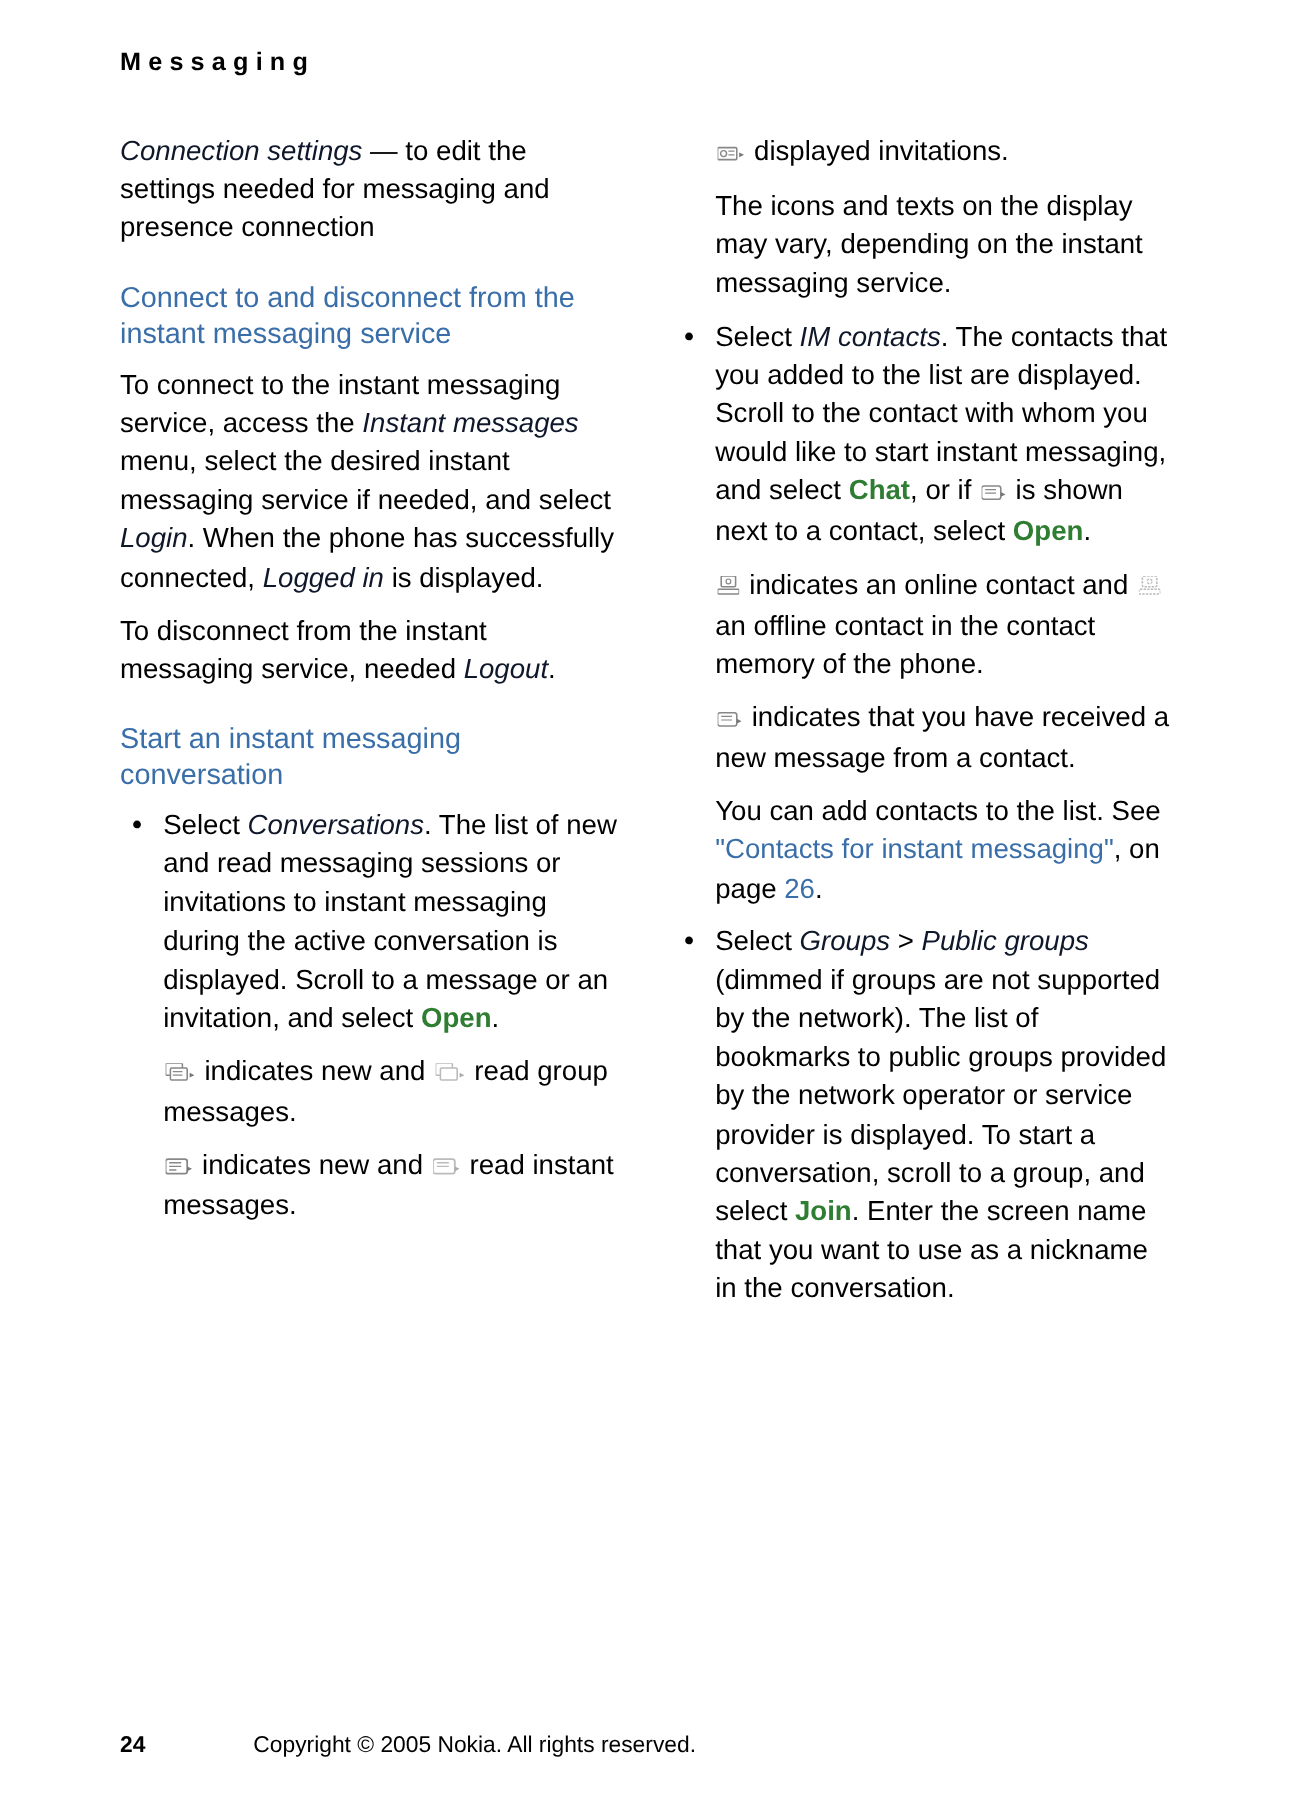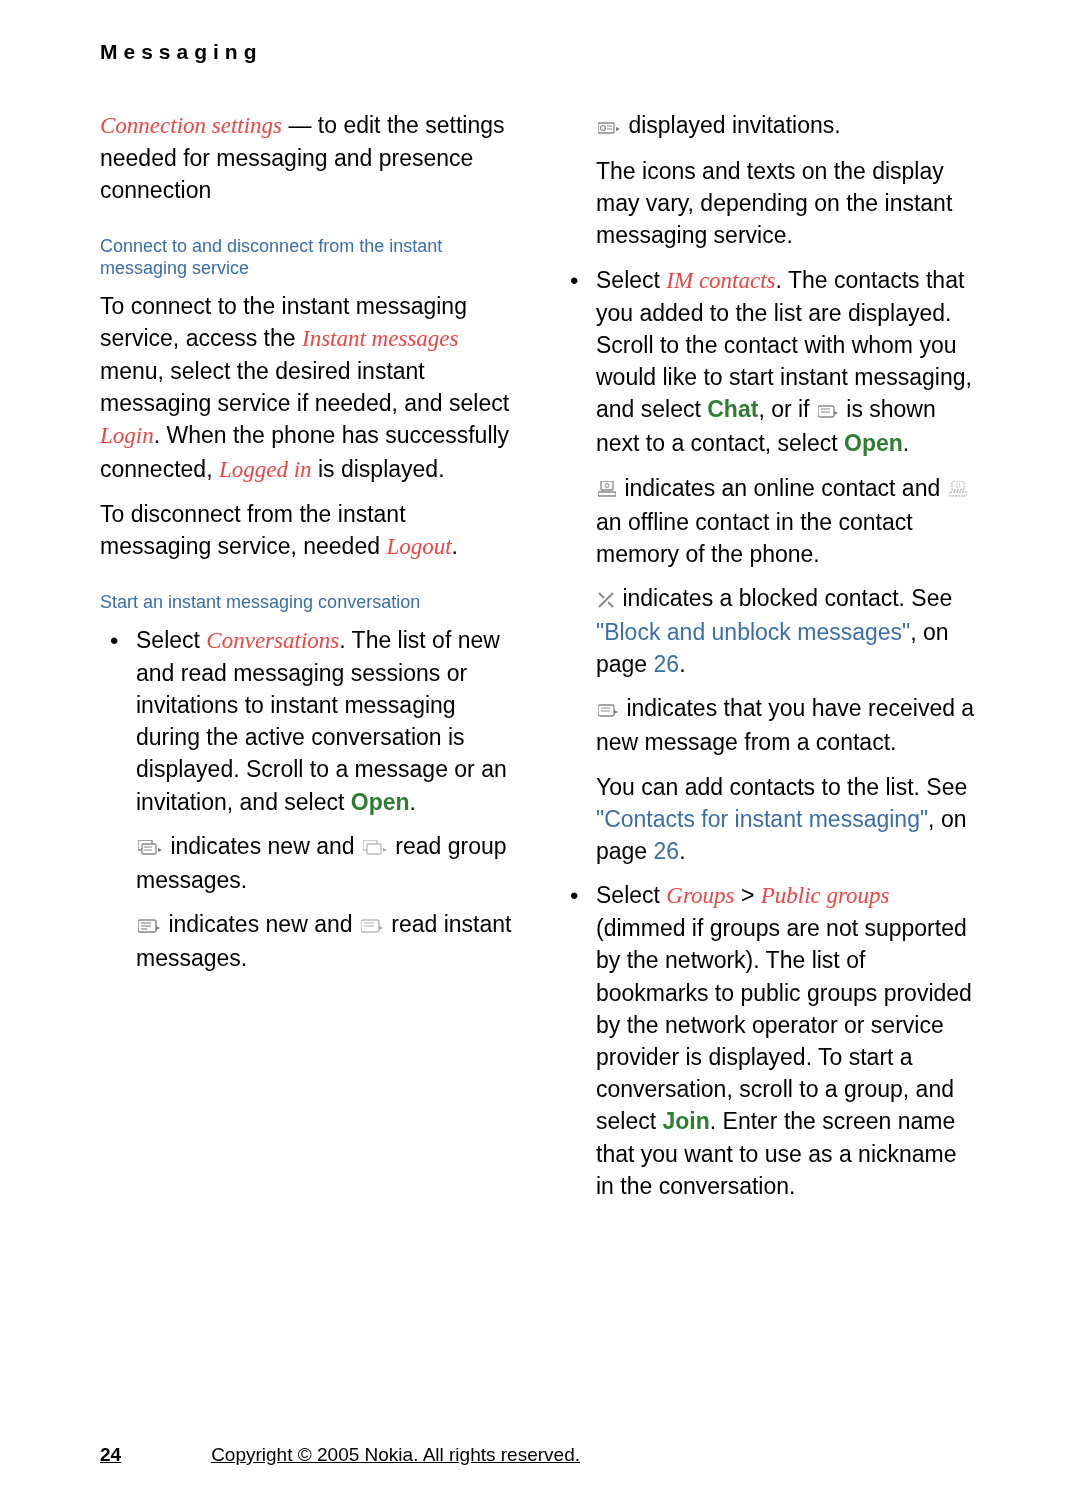--- a/index.html
+++ b/index.html
@@ -19,26 +19,26 @@
   }
   .columns {
     display: flex;
     gap: 40px;
   }
   .col {
     width: 50%;
     font-size: 23px;
     line-height: 1.4;
   }
-  .olive-italic { color: #ef4444; font-style: italic; font-family: Liberation Serif, serif; }
+  .olive-italic { color: #0f172a; font-style: italic; }
   .link { color: #3a6ea8; }
   .green-bold { color: #2e7d32; font-weight: bold; }
   h2 {
     color: #3a6ea8;
-    font-size: 18px;
+    font-size: 24px;
     font-weight: normal;
     margin: 28px 0 10px 0;
     line-height: 1.25;
   }
   p { margin-bottom: 12px; }
   ul { list-style: none; margin-top: 8px; }
   li.bullet { position: relative; padding-left: 36px; margin-bottom: 12px; }
   li.bullet::before {
     content: "•";
     position: absolute;
@@ -53,21 +53,20 @@
     margin: 0 2px;
   }
   .footer {
     position: absolute;
     bottom: 30px;
     left: 100px;
     right: 100px;
     display: flex;
     align-items: baseline;
     font-size: 19px;
-    text-decoration: underline;
   }
   .page-num { font-weight: bold; margin-right: 90px; }
   .copyright { }
 </style>
 </head>
 <body>
 
 <div class="header">Messaging</div>
 
 <div class="columns">
@@ -155,27 +154,20 @@
             <rect x="3" y="0" width="12" height="9" rx="1" fill="none" stroke="#888" stroke-width="1.3"></rect>
             <circle cx="9" cy="4.5" r="2" fill="none" stroke="#888"></circle>
             <rect x="0" y="11" width="18" height="4" rx="1" fill="none" stroke="#888" stroke-width="1.3"></rect>
           </svg></span><span> indicates an online contact and </span><span class="icon"><svg width="18" height="16">
             <rect x="3" y="0" width="12" height="9" rx="1" fill="none" stroke="#bbb" stroke-width="1.3" stroke-dasharray="2,1"></rect>
             <circle cx="9" cy="4.5" r="2" fill="none" stroke="#bbb" stroke-dasharray="2,1"></circle>
             <rect x="0" y="11" width="18" height="4" rx="1" fill="none" stroke="#bbb" stroke-width="1.3" stroke-dasharray="2,1"></rect>
           </svg></span><span> an offline contact in the contact memory of the phone.</span>
     </p>
 
-    <p class="sub">
-      <span class="icon"><svg width="16" height="16">
-            <line x1="1" y1="15" x2="15" y2="1" stroke="#888" stroke-width="2"></line>
-            <line x1="1" y1="1" x2="6" y2="6" stroke="#888" stroke-width="2"></line>
-            <line x1="10" y1="10" x2="15" y2="15" stroke="#888" stroke-width="2"></line>
-          </svg></span><span> indicates a blocked contact. See </span><span class="link">"Block and unblock messages"</span><span>, on page </span><span class="link">26</span><span>.</span>
-    </p>
 
     <p class="sub">
       <span class="icon"><svg width="20" height="14">
             <rect x="0" y="1" width="16" height="11" rx="2" fill="none" stroke="#888" stroke-width="1.3"></rect>
             <line x1="3" y1="4" x2="12" y2="4" stroke="#888"></line>
             <line x1="3" y1="7" x2="12" y2="7" stroke="#888"></line>
             <path d="M16 6 L20 8 L16 10" fill="#777"></path>
           </svg></span><span> indicates that you have received a new message from a contact.</span>
     </p>
 

